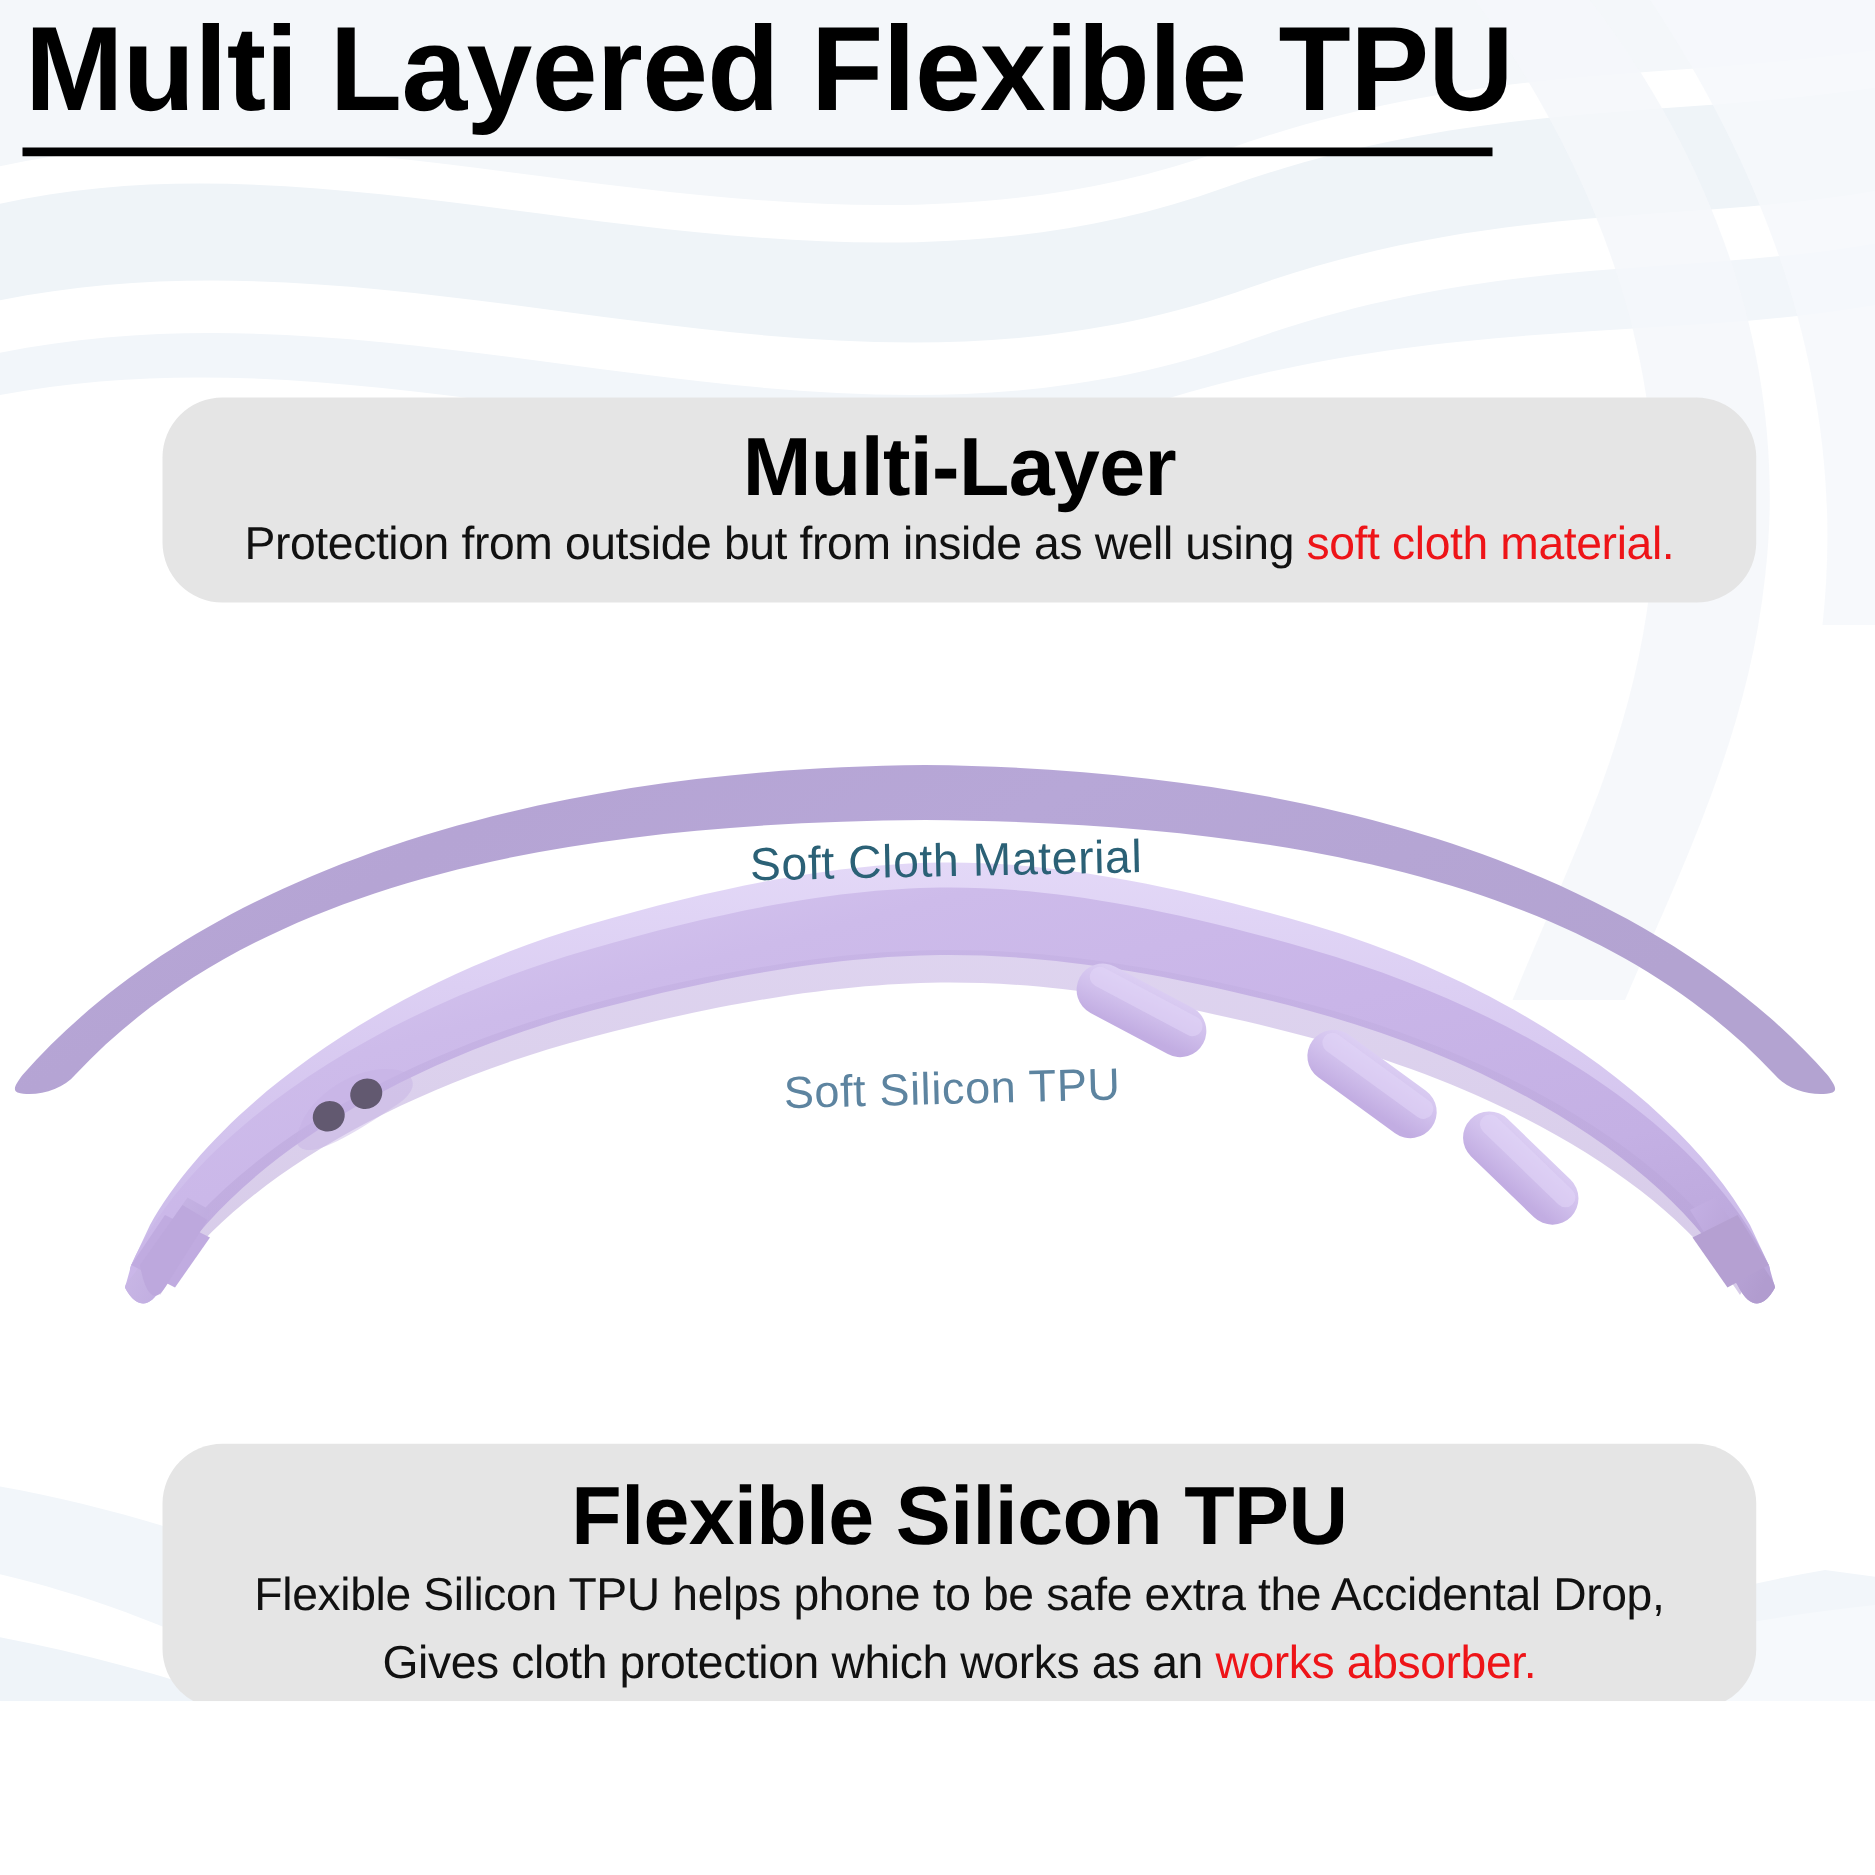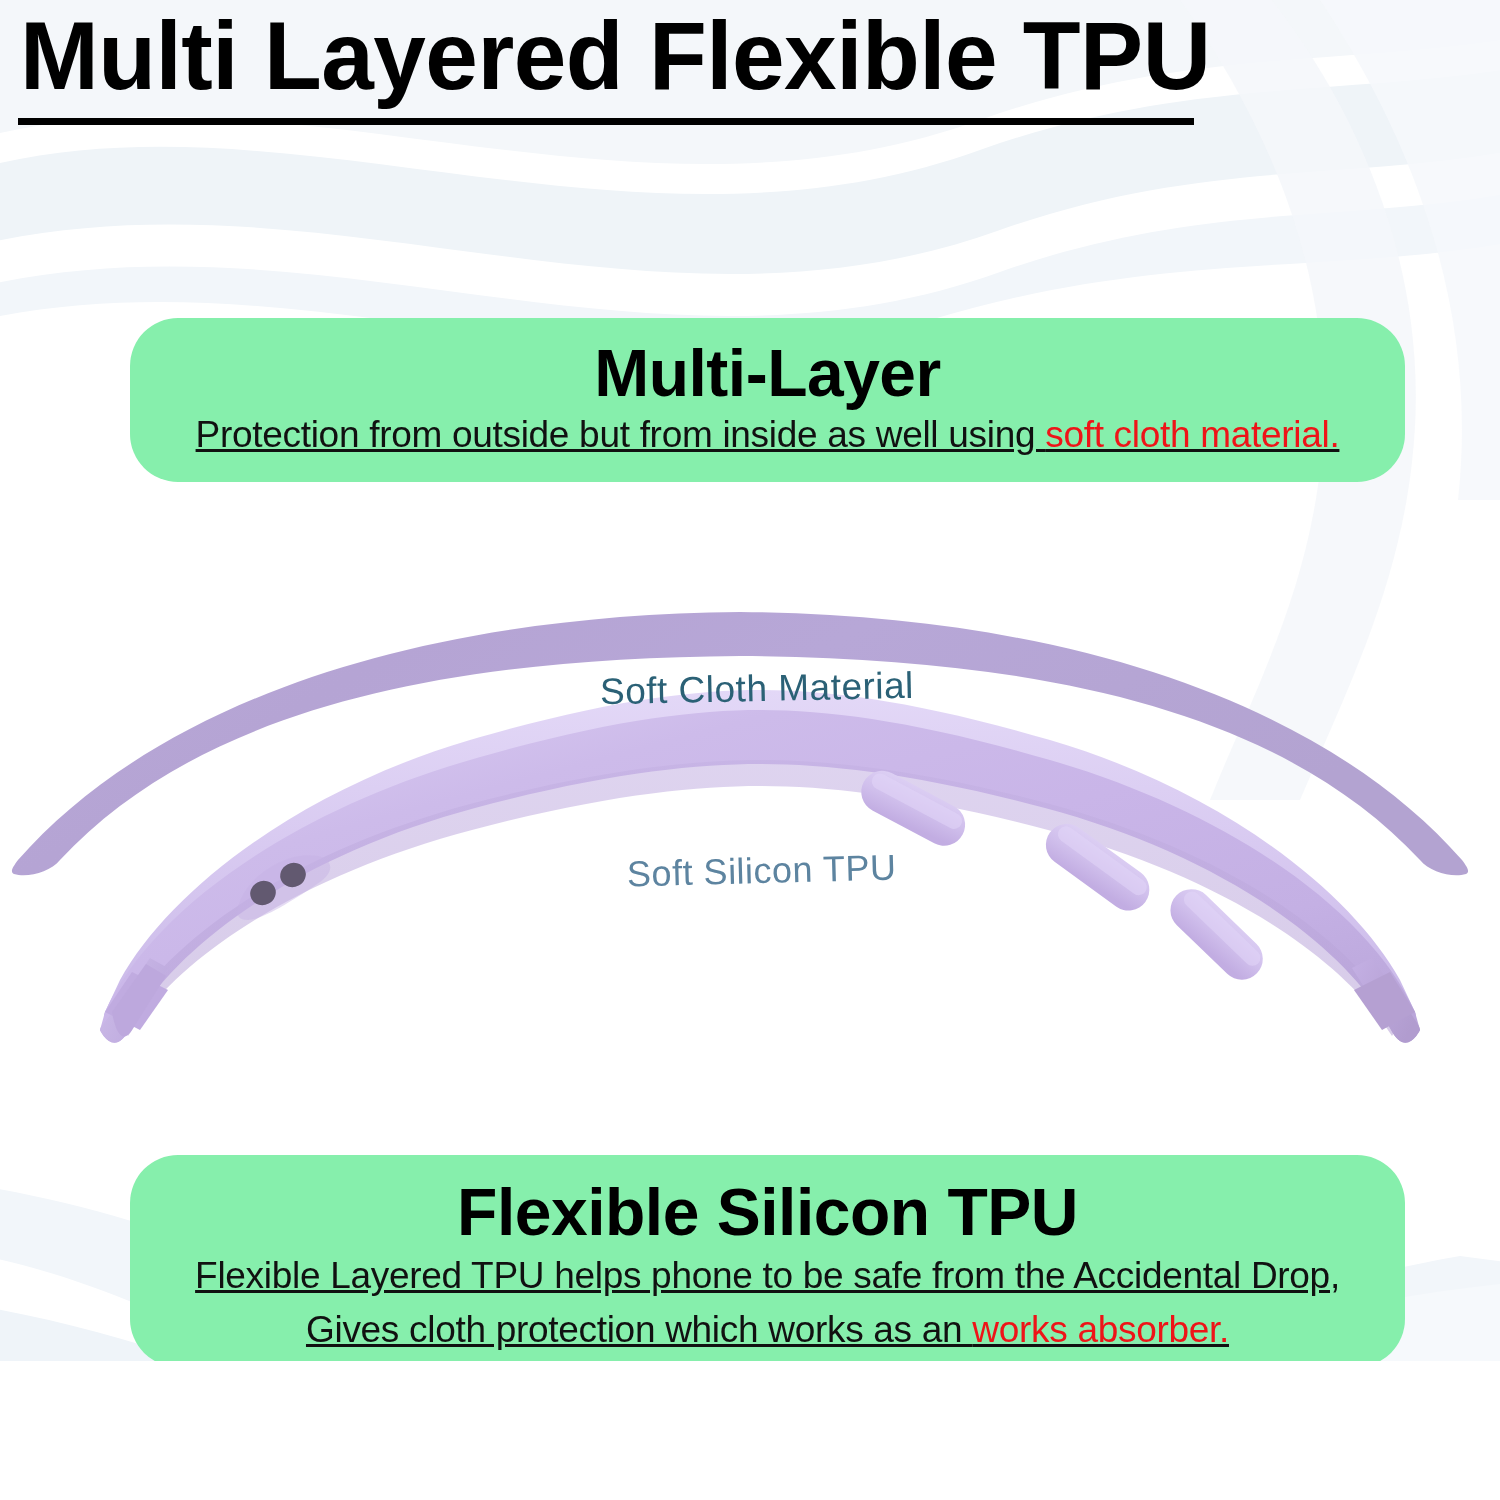--- a/index.html
+++ b/index.html
@@ -55,21 +55,21 @@
     width: 1176px;
     height: 7px;
     background: #000000;
   }
 
   
   .info-card {
     position: absolute;
     left: 130px;
     width: 1275px;
-    background: #86efac;
+    background: #e5e5e5;
     border-radius: 48px;
     box-sizing: border-box;
     text-align: center;
     z-index: 6;
   }
   #card-multilayer {
     top: 318px;
     height: 164px;
     padding-top: 18px;
   }
@@ -89,21 +89,20 @@
   }
   .card-body {
     font-family: "Liberation Sans", sans-serif;
     font-weight: 400;
     font-size: 37px;
     line-height: 50px;
     color: #111111;
     margin: 0;
     padding: 0 26px;
     letter-spacing: -0.3px;
-    text-decoration: underline;
   }
   #card-flexible .card-body { line-height: 54px; }
   .hl-red { color: #ee1418; }
 
   
   #product-illustration {
     position: absolute;
     left: 0;
     top: 560px;
     width: 1500px;
@@ -311,17 +310,17 @@
         </g>
       </g>
     </g>
   </svg>
 
   <div class="layer-label" id="label-cloth">Soft Cloth Material</div>
   <div class="layer-label" id="label-tpu">Soft Silicon TPU</div>
 
   <div class="info-card" id="card-flexible">
     <div class="card-heading">Flexible Silicon TPU</div>
-    <div class="card-body">Flexible Layered TPU helps phone to be safe from the Accidental Drop,</div>
+    <div class="card-body">Flexible Silicon TPU helps phone to be safe extra the Accidental Drop,</div>
     <div class="card-body"><span>Gives cloth protection which works as an </span><span class="hl-red">works absorber.</span></div>
   </div>
 
 </div>
 
 </body></html>

